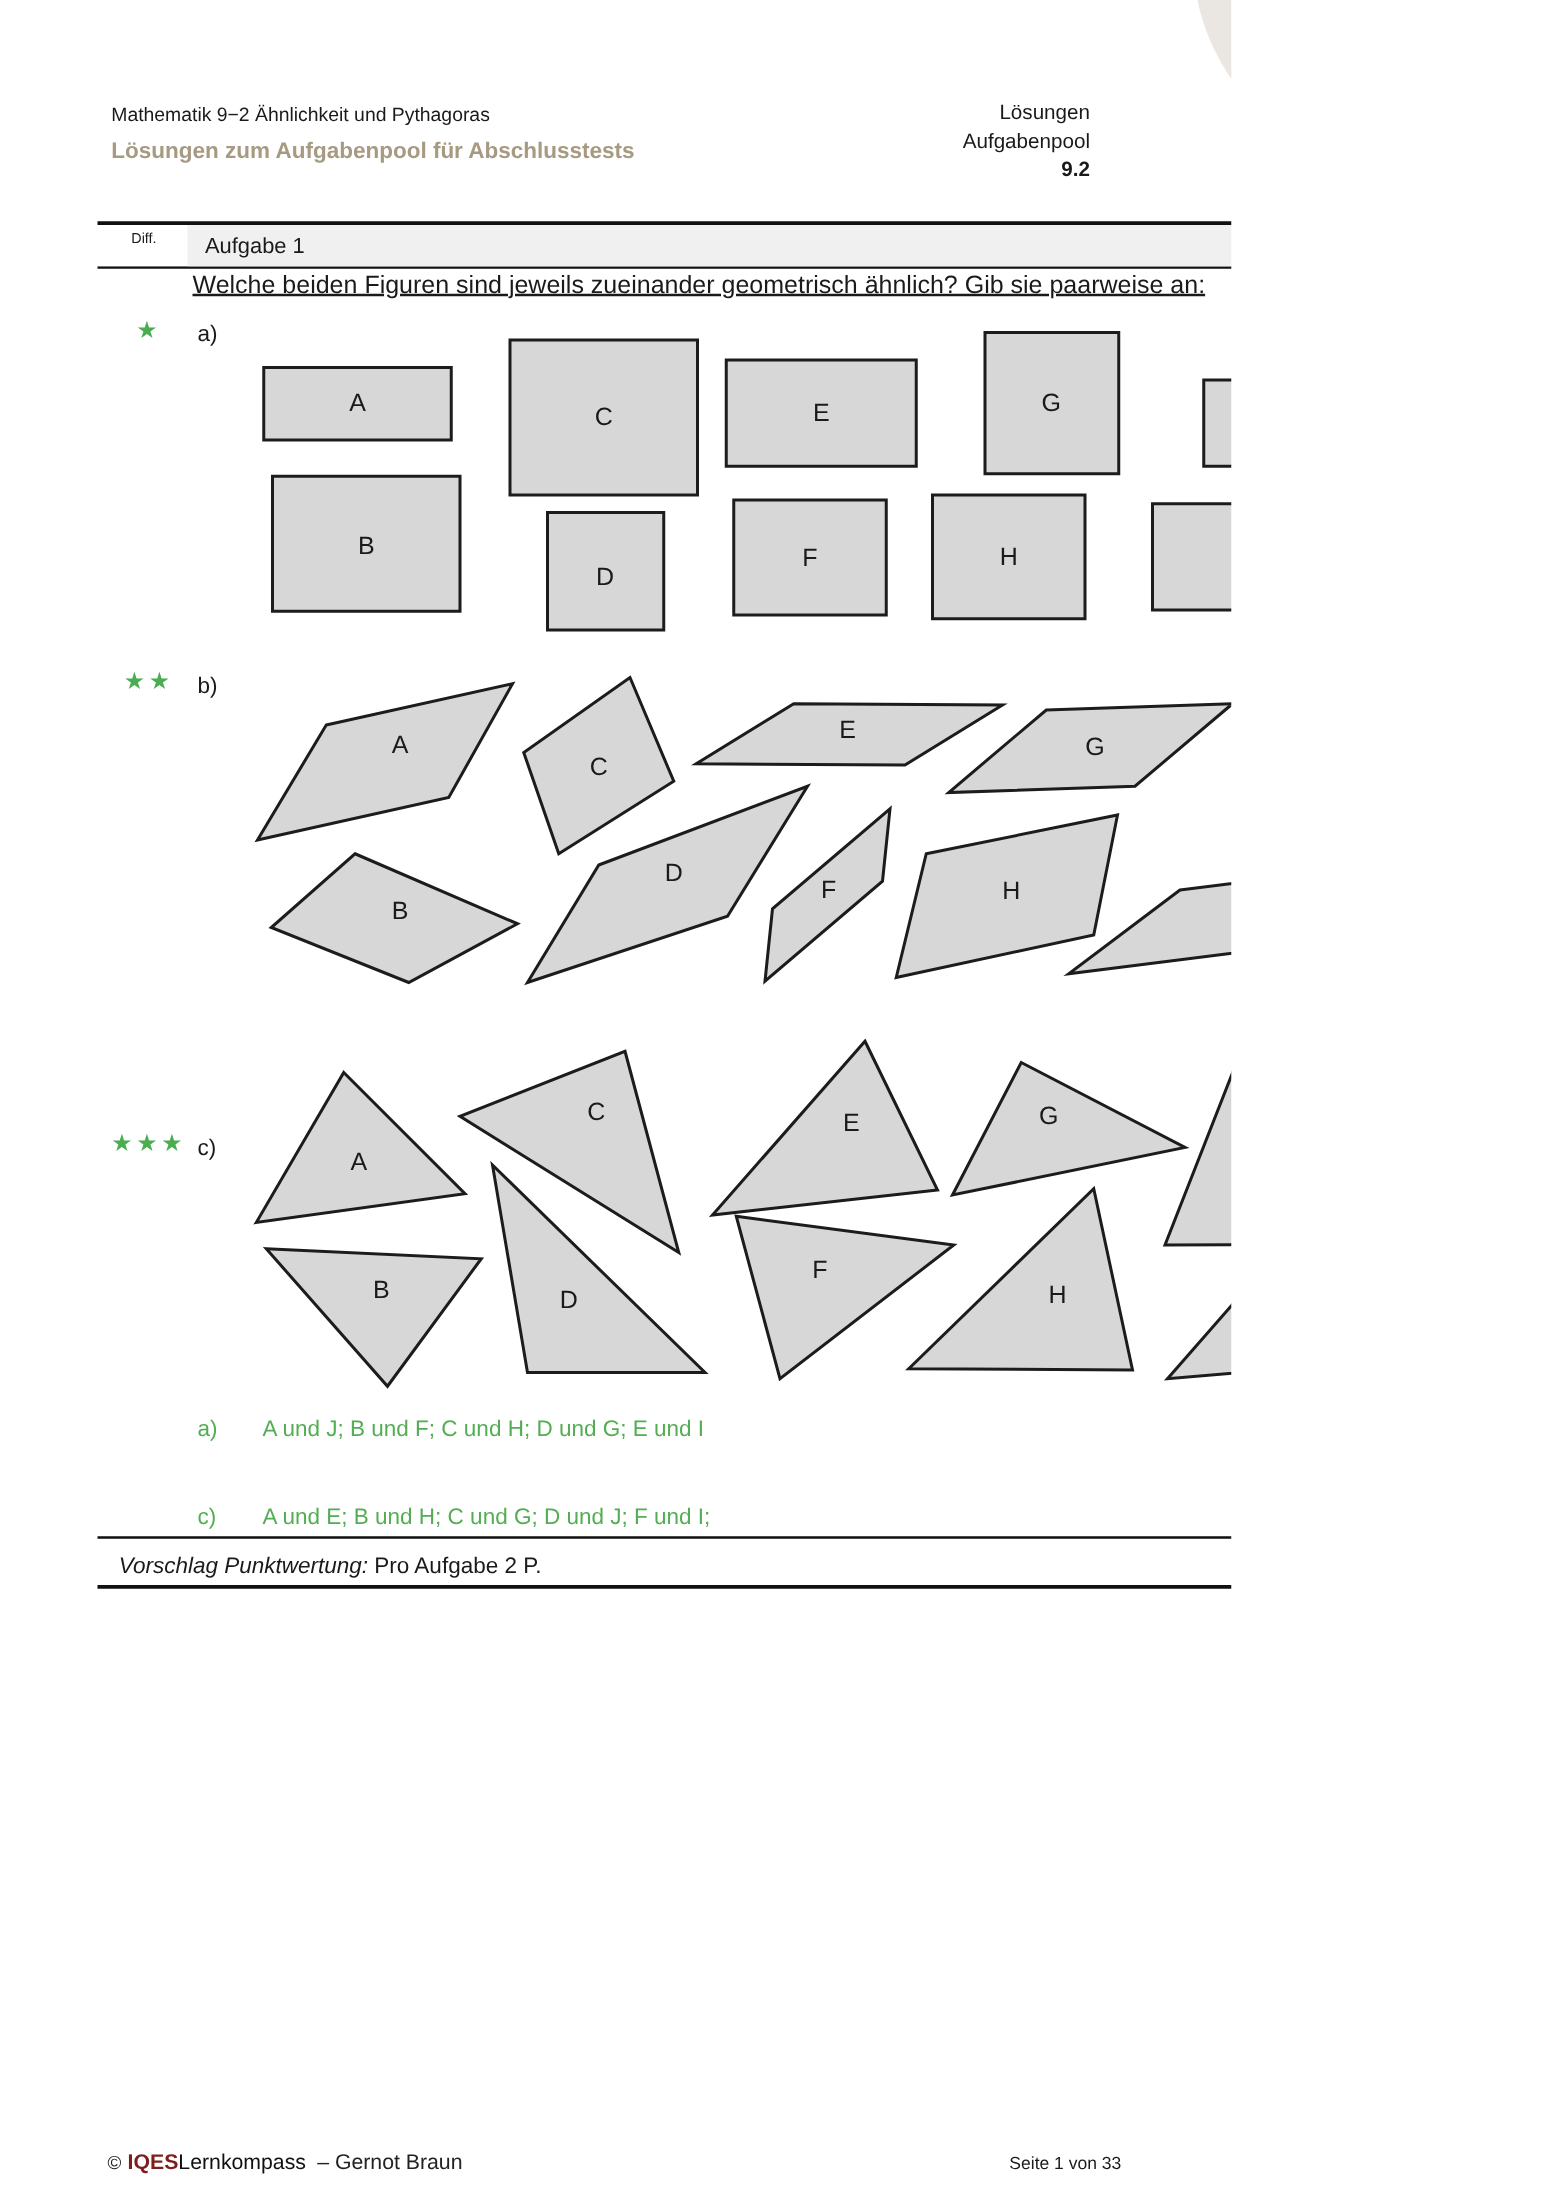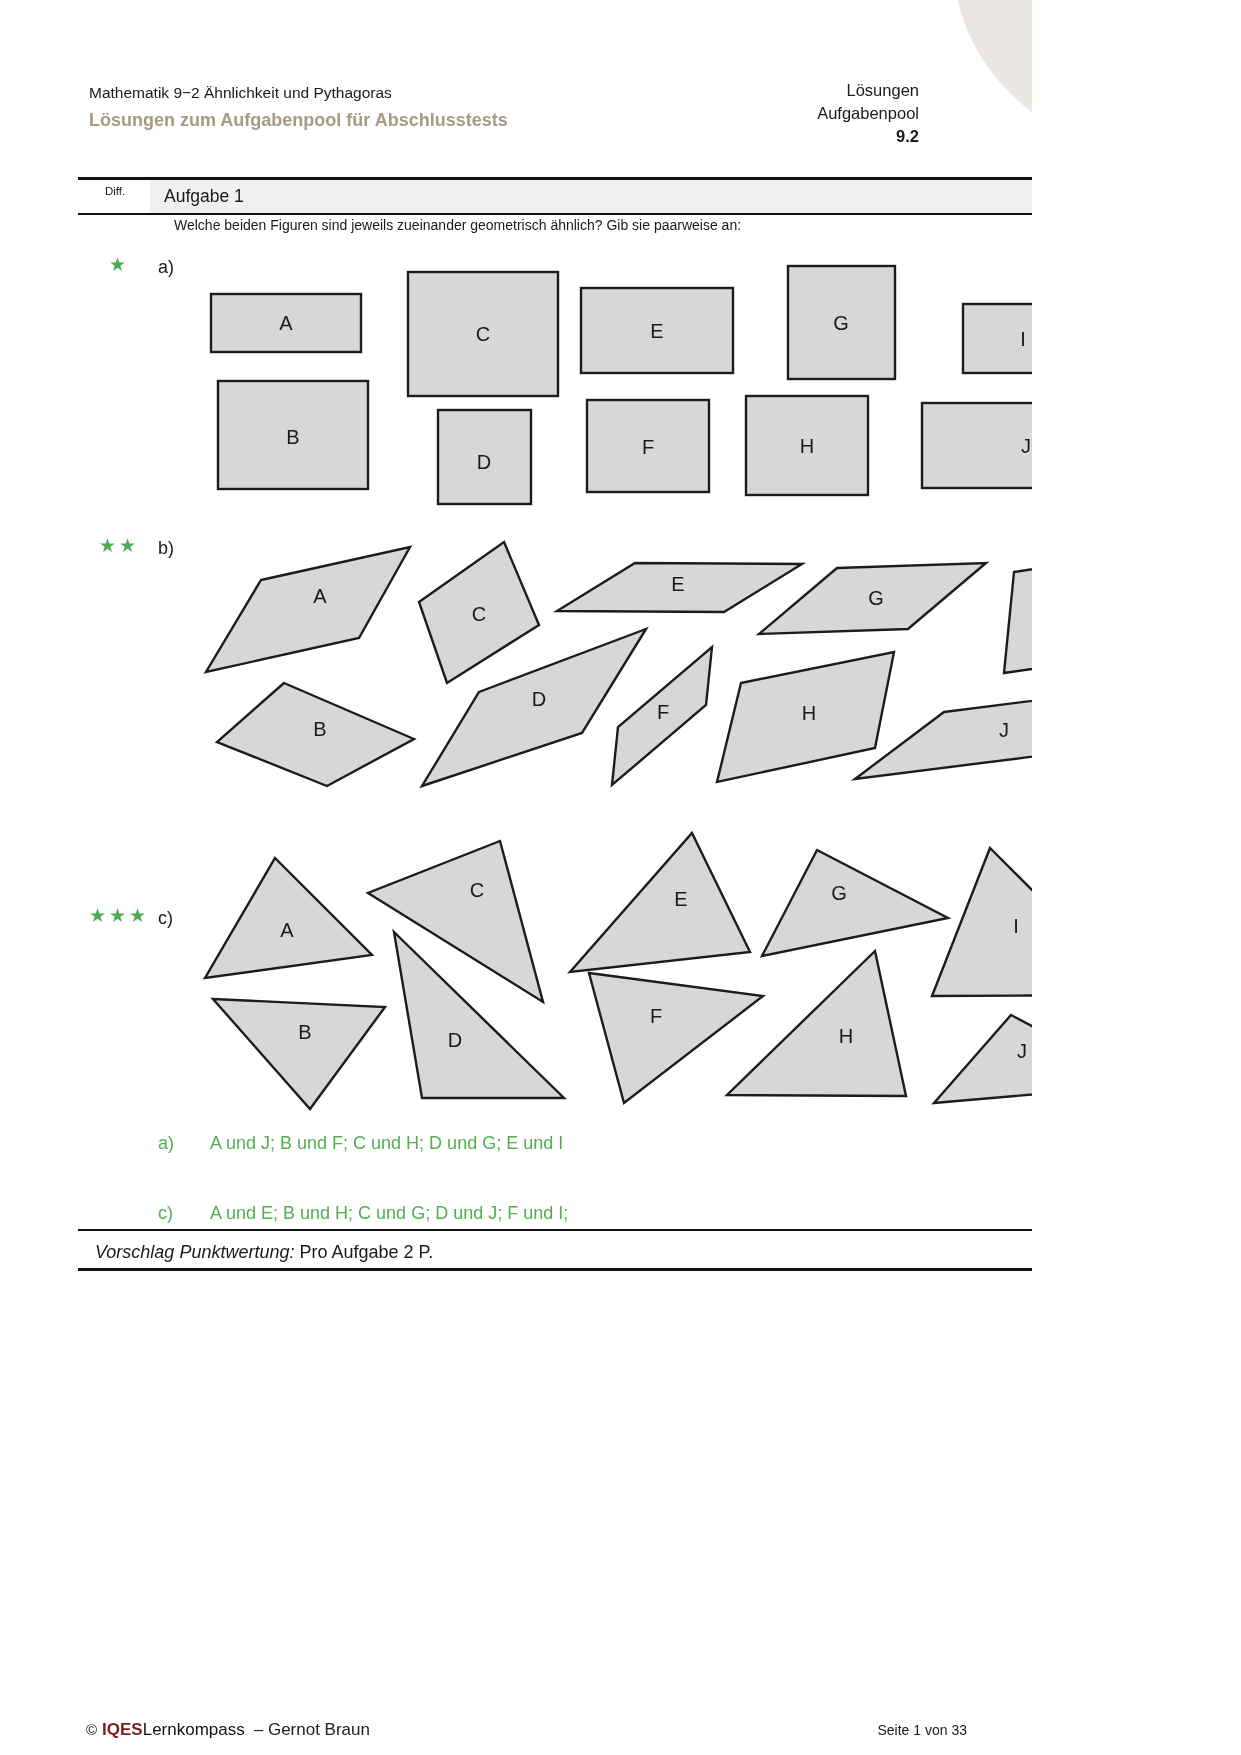--- a/index.html
+++ b/index.html
@@ -1,17 +1,17 @@
 <!DOCTYPE html>
 <html><head>
 <meta charset="utf-8">
 <style>
   html,body{margin:0;padding:0;background:#ffffff;}
   #page{position:relative;width:985px;height:1755px;background:#fff;overflow:hidden;
-        font-family:"Liberation Sans","DejaVu Sans",sans-serif;color:#1a1a1a;padding-left:47px;}
+        font-family:"Liberation Sans","DejaVu Sans",sans-serif;color:#1a1a1a;}
 
   
   .blob{position:absolute;left:955px;top:-240px;width:580px;height:420px;
         border-radius:50%;background:#eae7e2;}
 
   
   .h-line1{position:absolute;left:89px;top:84px;font-size:15.5px;}
   .h-line2{position:absolute;left:89px;top:110px;font-size:18px;font-weight:bold;color:#a79a82;}
   .corner{position:absolute;right:113px;top:79px;text-align:right;font-size:16.5px;line-height:23px;}
   .corner .ver{font-weight:bold;}
@@ -21,21 +21,21 @@
   .rule-top{height:3px;background:#111;}
   .bar-row{position:relative;height:33px;background:#fff;}
   .cell-gray{position:absolute;left:72px;right:3px;top:0;bottom:0;background:#f0f0f0;}
   .diff{position:absolute;left:27px;top:5px;font-size:11.5px;}
   .bar-title{position:absolute;left:86px;top:6px;font-size:17.5px;}
   .tr-cell{position:absolute;left:1014px;width:63px;top:0;bottom:0;border-left:1.5px solid #555;
            display:flex;align-items:center;font-size:16px;}
   .tr-cell span{text-decoration:line-through;}
   .rule-bot{height:2px;background:#111;}
 
-  .question{position:absolute;left:174px;top:217px;font-size:14px;}
+  .question{position:absolute;left:154px;top:217px;font-size:20px;text-decoration:underline;}
 
   .sec-stars{position:absolute;left:78px;width:82px;text-align:center;color:#4aad52;
              font-size:19px;letter-spacing:3px;line-height:22px;}
   .sec-label{position:absolute;left:158px;font-size:18px;line-height:22px;}
 
   
   svg.figs{position:absolute;left:0;}
   .shape{fill:#d7d7d7;stroke:#1c1c1c;stroke-width:2.4;stroke-linejoin:miter;}
   svg.figs text{font-family:"Liberation Sans","DejaVu Sans",sans-serif;font-size:20px;fill:#1a1a1a;
                 text-anchor:middle;dominant-baseline:central;}
@@ -48,21 +48,21 @@
   .scoring{position:absolute;left:95px;top:1242px;font-size:18px;}
   .scoring .it{font-style:italic;}
   .rule-end{position:absolute;left:78px;top:1268px;width:1080px;height:3px;background:#111;}
 
   
   .footer{position:absolute;left:86px;top:1720px;display:flex;align-items:baseline;}
   .f-copy{font-size:15px;margin-right:5px;}
   .f-iqes{font-size:17px;color:#7f1d1d;font-weight:bold;}
   .f-brand{font-size:17px;color:#111;}
   .f-author{font-size:17px;margin-left:9px;color:#222;}
-  .f-page{position:absolute;right:65px;top:1722px;font-size:14px;text-align:right;}
+  .f-page{position:absolute;right:88px;top:1722px;font-size:14px;text-align:right;}
 </style>
 </head>
 <body>
 
 <div id="page">
 
   <div class="blob"></div>
 
   <div class="h-line1">Mathematik 9−2 Ähnlichkeit und Pythagoras</div>
   <div class="h-line2">Lösungen zum Aufgabenpool für Abschlusstests</div>

